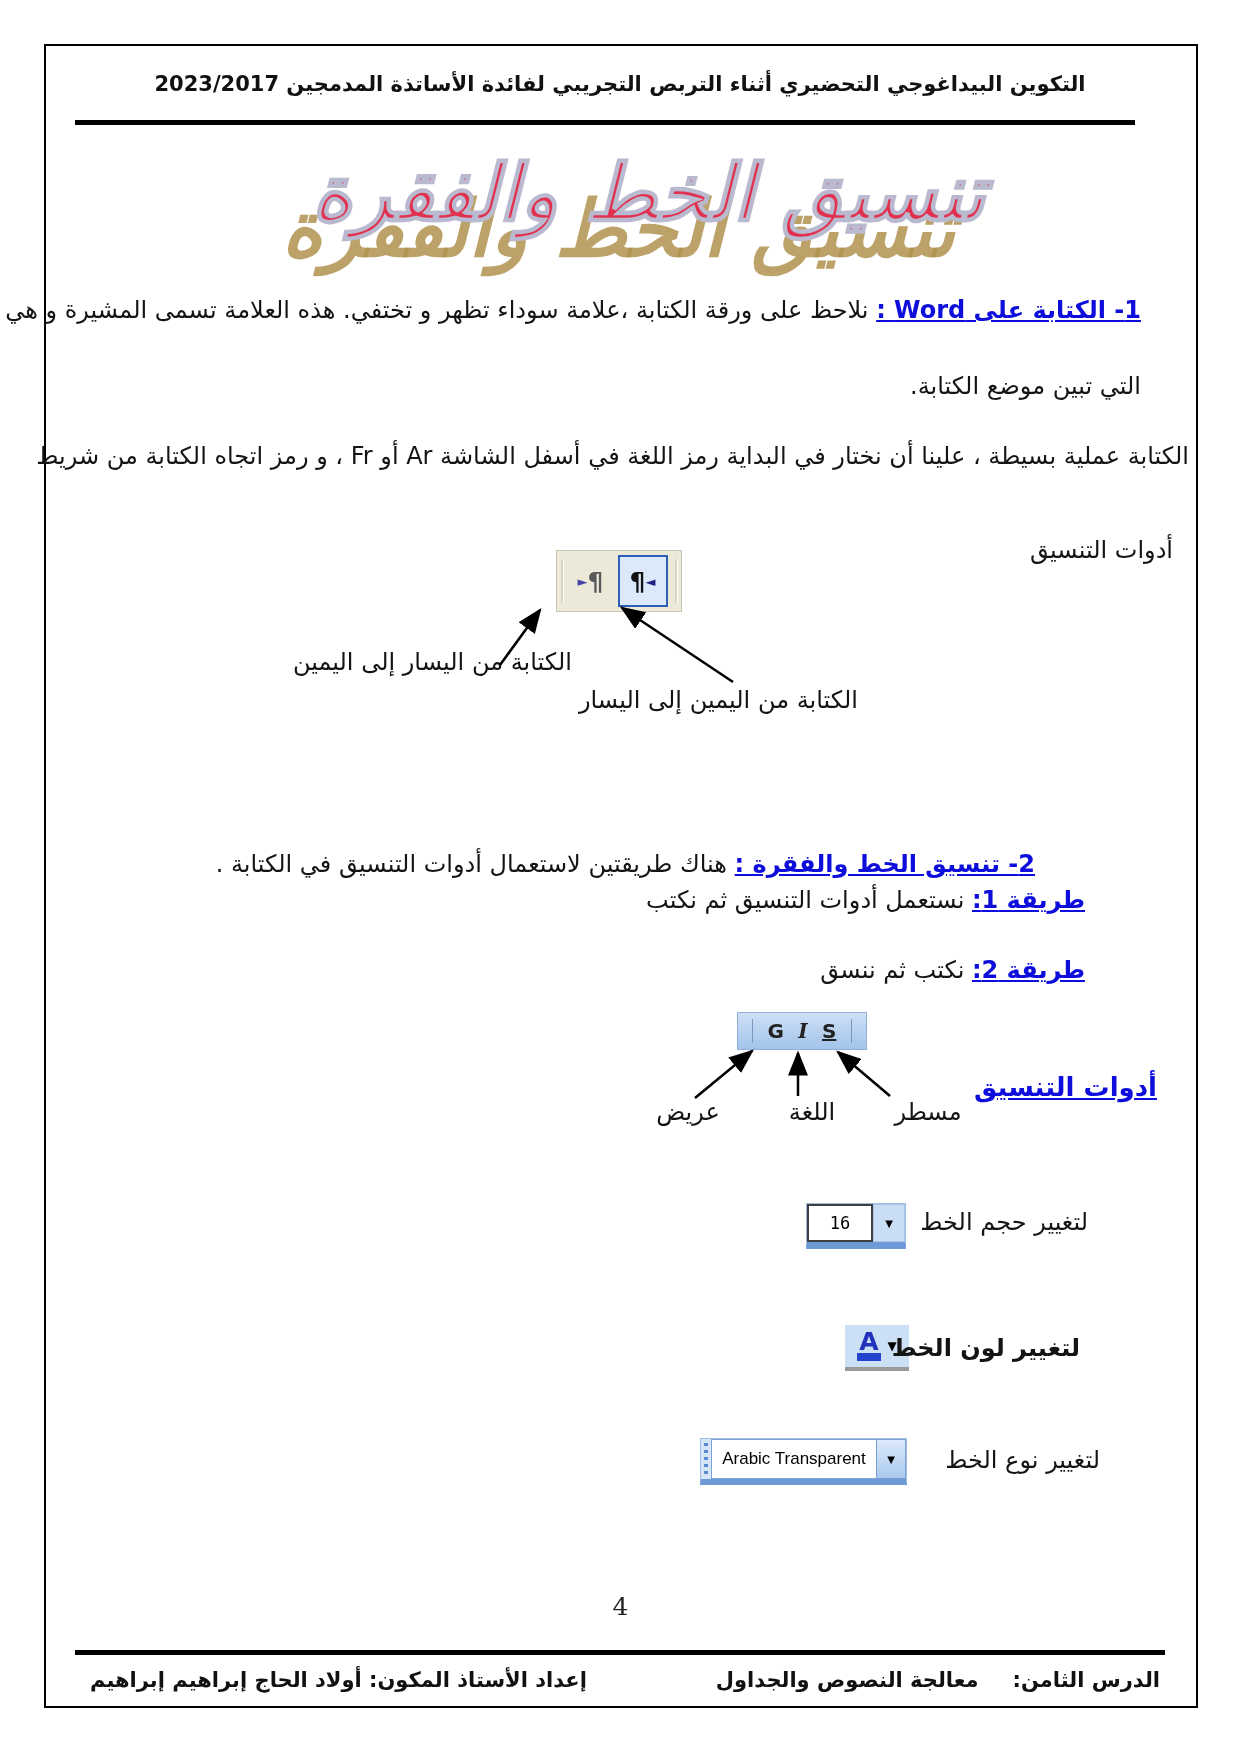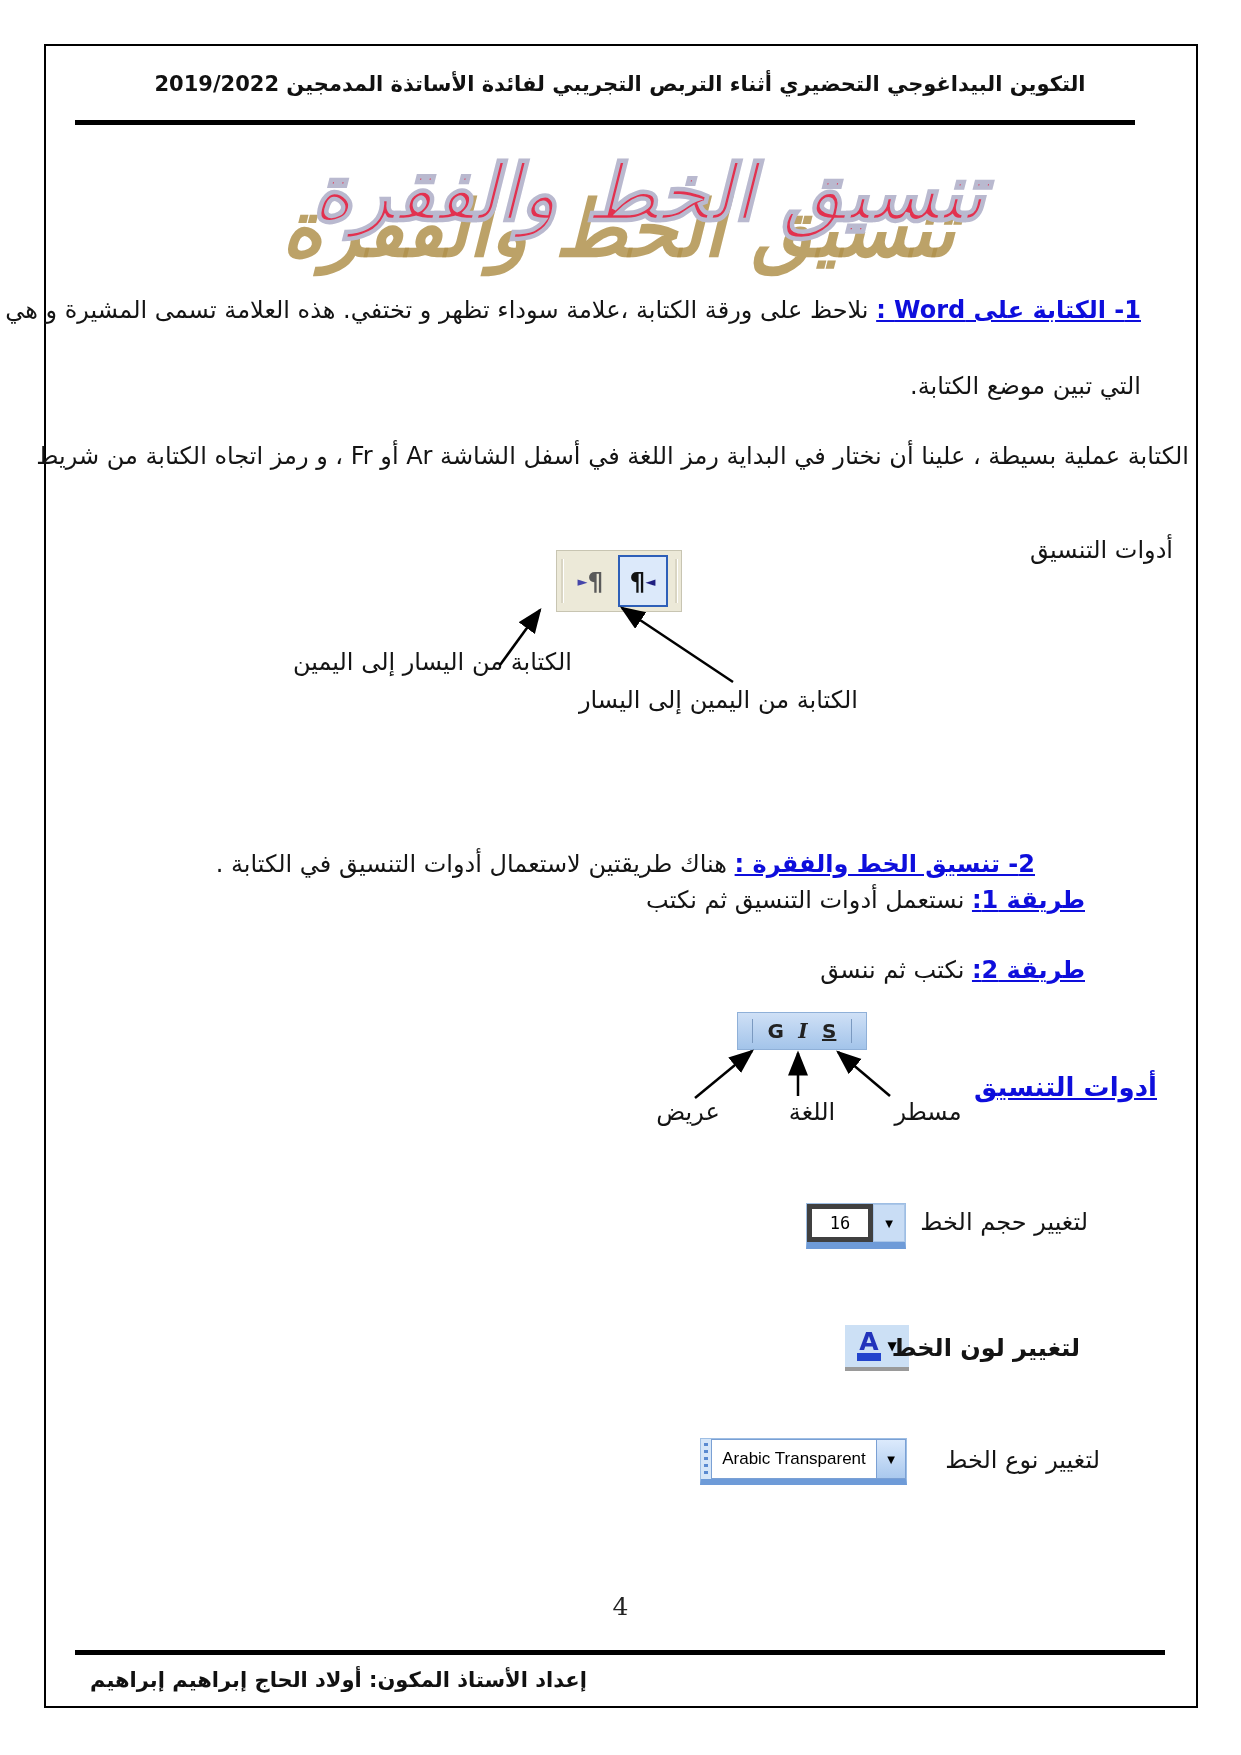--- a/index.html
+++ b/index.html
@@ -51,21 +51,21 @@
            display:flex;align-items:center;justify-content:space-evenly;}
   .gis-bar::before,.gis-bar::after{content:"";width:1px;height:24px;background:#7a99c0;}
   .gis-letter{font-size:20px;color:#222;font-weight:bold;}
   .gis-i{font-style:italic;font-weight:600;font-family:"DejaVu Serif",serif;}
   .gis-s{text-decoration:underline;}
 
   
   .size-combo{left:806px;top:1203px;width:98px;height:38px;background:#e7f0fb;
               border:1px solid #9ebee4;border-bottom:7px solid #6e9bd8;
               display:flex;align-items:stretch;}
-  .size-field{flex:1;background:#fff;border:5px solid #404040;display:flex;align-items:center;justify-content:center;
+  .size-field{flex:1;background:#fff;border:2px solid #404040;display:flex;align-items:center;justify-content:center;
               font-family:"DejaVu Sans Mono",monospace;font-size:17px;color:#000;}
   .size-drop{width:30px;background:#c9ddf5;border:1px solid #aac6e8;display:flex;align-items:center;justify-content:center;
              font-size:10px;color:#000;}
 
   
   .color-btn{left:845px;top:1325px;width:64px;height:42px;background:#cce0f5;
              border-bottom:4px solid #9a9a9a;display:flex;align-items:center;justify-content:center;gap:7px;}
   .color-a{font-size:25px;font-weight:bold;color:#2233bb;line-height:.9;border-bottom:8px solid #2244cc;padding:0 2px;}
   .color-drop{font-size:12px;color:#000;}
 
@@ -88,21 +88,21 @@
 
   svg.overlay{left:0;top:0;pointer-events:none;}
 </style>
 </head>
 <body>
 
 <div id="page">
 
   <div class="abs page-border"></div>
 
-  <div class="abs header rtl nowrap">التكوين البيداغوجي التحضيري أثناء التربص التجريبي لفائدة الأساتذة المدمجين 2019/2022</div>
+  <div class="abs header rtl nowrap">التكوين البيداغوجي التحضيري أثناء التربص التجريبي لفائدة الأساتذة المدمجين 2023/2017</div>
   <div class="abs rule rule-top"></div>
 
   <div class="abs wordart-wrap">
     <span class="wordart">تنسيق الخط والفقرة</span>
   </div>
 
   <div class="abs body-line rtl nowrap" style="right:100px;top:296px;">
     <span class="blue-head">1- الكتابة على Word :</span><span> نلاحظ على ورقة الكتابة ،علامة سوداء تظهر و تختفي. هذه العلامة تسمى المشيرة و هي</span>
   </div>
   <div class="abs body-line rtl nowrap" style="right:100px;top:372px;">التي تبين موضع الكتابة.</div>
@@ -161,20 +161,23 @@
   <div class="abs family-combo">
     <span class="grip"></span>
     <span class="family-field">Arabic Transparent</span>
     <span class="family-drop">▼</span>
   </div>
   <div class="abs body-line rtl nowrap" style="right:141px;top:1446px;">لتغيير نوع الخط</div>
 
   <div class="abs page-number">4</div>
   <div class="abs rule rule-footer"></div>
 
+  <div class="abs footer-text footer-right rtl nowrap">
+    <span>الدرس الثامن:</span><span class="footer-title">معالجة النصوص والجداول</span>
+  </div>
   <div class="abs footer-text footer-left rtl nowrap">إعداد الأستاذ المكون: أولاد الحاج إبراهيم إبراهيم</div>
 
   <svg class="abs overlay" width="1241" height="1755" viewBox="0 0 1241 1755">
     <defs>
       <marker id="ah" markerWidth="12" markerHeight="10" refX="9" refY="4" orient="auto">
         <path d="M0,0 L10,4 L0,8 z" fill="#000"></path>
       </marker>
     </defs>
     <line x1="500" y1="665" x2="540" y2="610" stroke="#000" stroke-width="2.5" marker-end="url(#ah)"></line>
     <line x1="733" y1="682" x2="622" y2="608" stroke="#000" stroke-width="2.5" marker-end="url(#ah)"></line>

